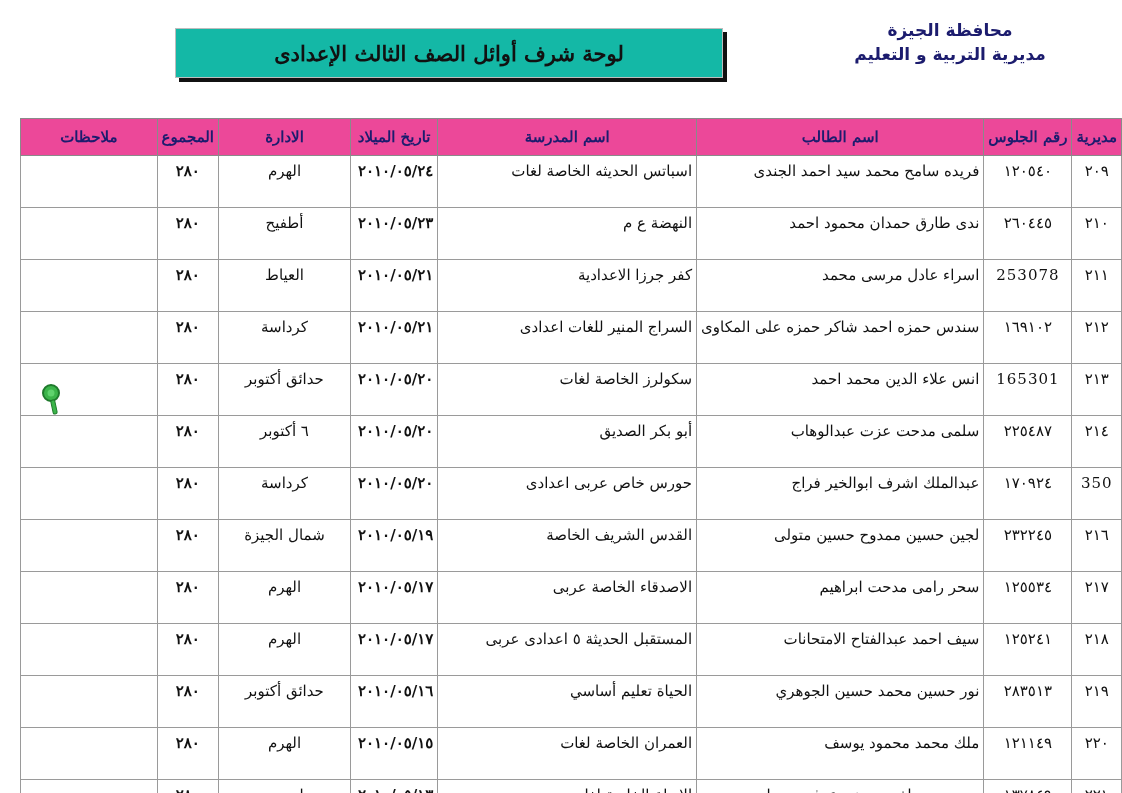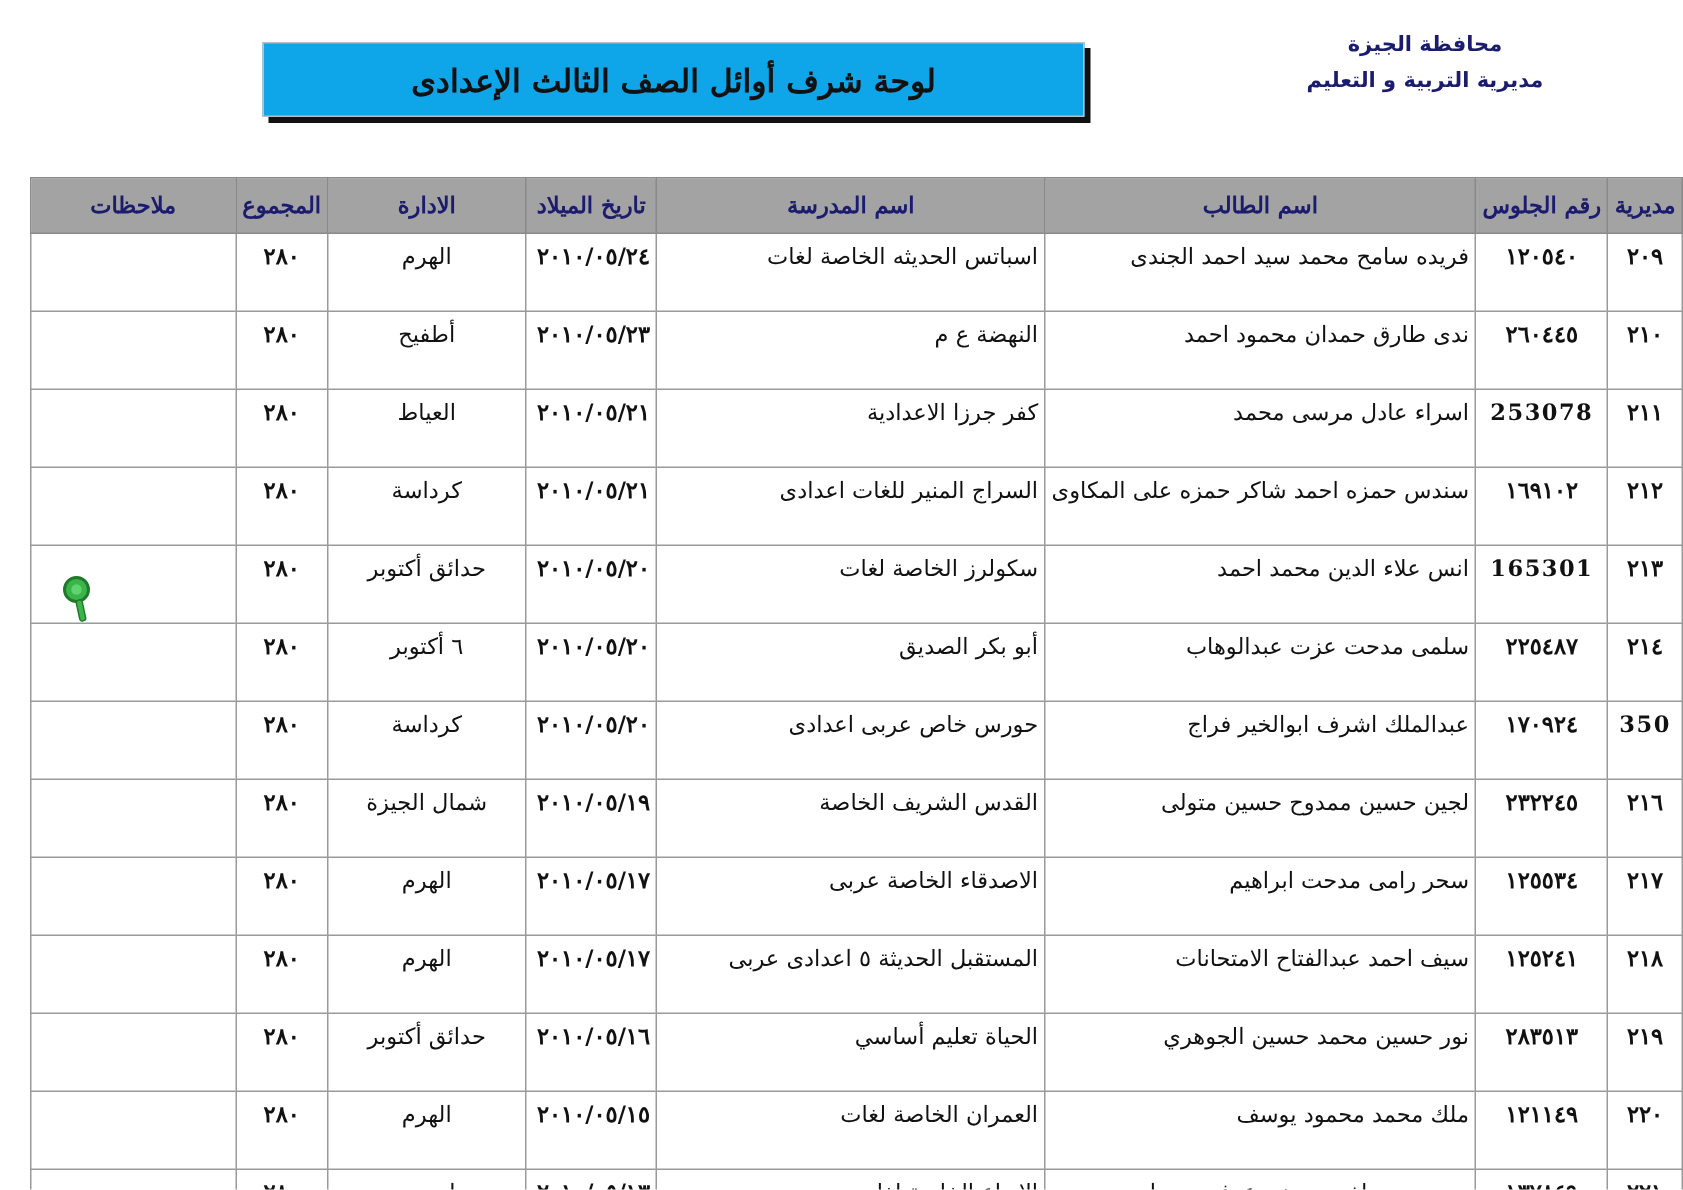--- a/index.html
+++ b/index.html
@@ -1,34 +1,34 @@
 <!DOCTYPE html>
 <html><head>
 <meta charset="utf-8">
 <style>
   html, body { margin:0; padding:0; background:#ffffff; }
   body { width:1122px; height:793px; position:relative; overflow:hidden;
          font-family:"DejaVu Serif", serif; color:#111; }
   .org-header { position:absolute; left:800px; top:18px; width:300px; text-align:center;
          direction:rtl; font-family:"DejaVu Sans", sans-serif; font-weight:bold;
          color:#1c1c6e; }
-  .org-header div { font-size:14px; line-height:24px; white-space:nowrap; }
+  .org-header div { font-size:17px; line-height:24px; white-space:nowrap; }
   .title-box { position:absolute; left:175px; top:28px; width:546px; height:48px;
-         border:1px solid #bdbdbd; background:#0ea5e9;
+         border:1px solid #bdbdbd; background:#14b8a6;
          box-shadow:4px 4px 0 #111; direction:rtl; display:flex;
          align-items:center; justify-content:center; }
   .title-box span { font-size:21px; font-weight:bold; color:#111; }
   table.grid { position:absolute; left:20px; top:118px; border-collapse:collapse;
          direction:rtl; table-layout:fixed; }
-  table.grid th { background:#a3a3a3; color:#1c1c6e; font-weight:bold; font-size:15px;
+  table.grid th { background:#ec4899; color:#1c1c6e; font-weight:bold; font-size:15px;
          height:36px; border:1px solid #8a8a8a; text-align:center; padding:0 4px;
          white-space:nowrap; }
   table.grid td { height:45px; border:1px solid #9a9a9a; vertical-align:top;
          padding:6px 4px 0 4px; font-size:15px; white-space:nowrap; overflow:hidden; }
-  td.c-rank, td.c-seat { text-align:center; font-weight:bold; font-size:14px; letter-spacing:1px; }
+  td.c-rank, td.c-seat { text-align:center; font-weight:normal; font-size:14px; letter-spacing:1px; }
   td.c-name { text-align:right; font-size:16px; padding-right:6px; }
   td.c-school { text-align:right; font-size:13px; padding-right:10px; }
   td.c-dob { text-align:right; font-size:13px; font-weight:bold; letter-spacing:1px; padding-right:2px;margin-top:20px; }
   td.c-admin { text-align:center; font-size:11px; }
   td.c-total { text-align:center; font-weight:bold; font-size:14px; letter-spacing:1px; }
   td.c-notes { }
   .pin { position:absolute; left:40px; top:383px; width:22px; height:34px; }
 </style>
 </head>
 <body>

